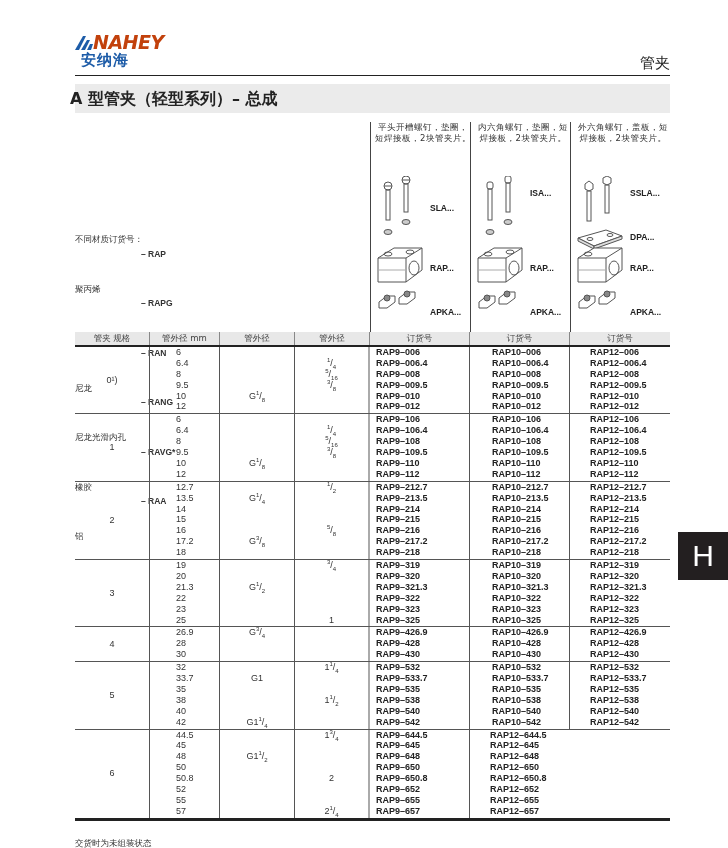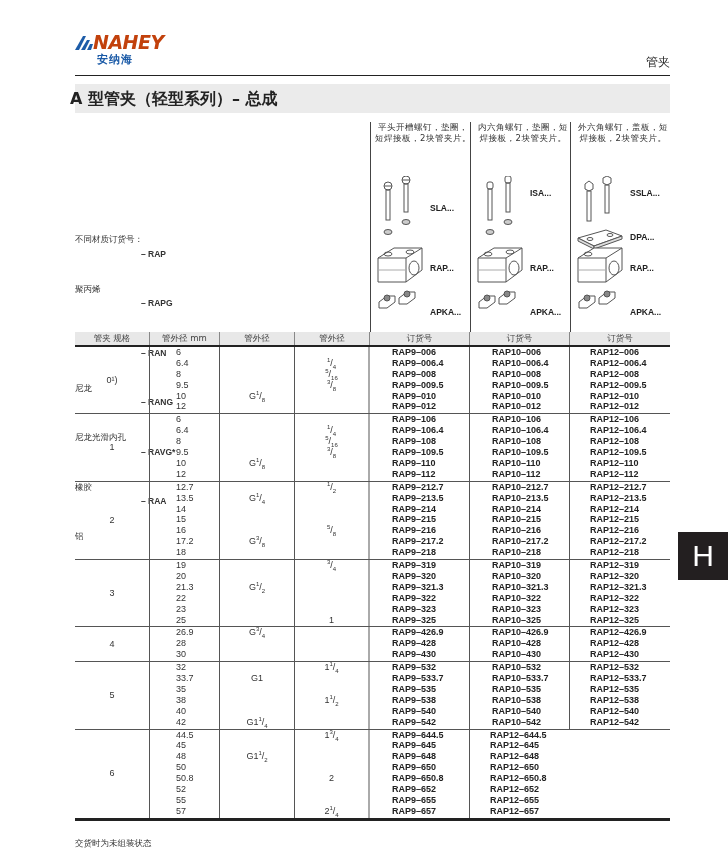--- a/index.html
+++ b/index.html
@@ -5,25 +5,25 @@
   html, body { margin: 0; padding: 0; background: #ffffff; }
   body { width: 728px; height: 848px; position: relative; overflow: hidden;
          font-family: "Liberation Sans", "DejaVu Sans", sans-serif; color: #222; }
   .abs { position: absolute; }
 
   
   .logo { left: 75px; top: 33px; }
   .logo-en { font-family: "DejaVu Sans", sans-serif; font-weight: bold; font-size: 19px;
              color: #c2410c; letter-spacing: -0.5px; line-height: 19px; font-style: italic; }
   .logo-en .mark { display: inline-block; width: 18px; height: 14px; position: relative; top: 1px; }
-  .logo-cn { font-weight: bold; font-size: 11px; color: #1d5ca8; margin-left: 22px; line-height: 16px;
+  .logo-cn { font-weight: bold; font-size: 15px; color: #1d5ca8; margin-left: 6px; line-height: 16px;
              font-family: "DejaVu Sans", sans-serif; letter-spacing: 1px; }
 
   .header-rule { left: 75px; top: 75px; width: 595px; height: 1px; background: #222; }
-  .header-right { right: 58px; top: 54px; font-size: 12px; color: #222; font-family: "DejaVu Sans", sans-serif; }
+  .header-right { right: 58px; top: 54px; font-size: 15px; color: #222; font-family: "DejaVu Sans", sans-serif; }
 
   .title-band { left: 75px; top: 84px; width: 595px; height: 29px; background: #ebebeb; }
   .title-text { left: 70px; top: 89px; font-size: 16px; font-weight: bold; color: #222;
                 font-family: "DejaVu Sans", sans-serif; }
 
   
   .desc-col { top: 122px; height: 210px; width: 100px; border-left: 1px solid #444; text-align: center; }
   .desc-text { font-size: 8.5px; line-height: 11px; padding-left: 4px; color: #333; letter-spacing: 0.5px;
                font-family: "DejaVu Sans", sans-serif; }
   .part-label { font-size: 8.5px; font-weight: bold; color: #222; position: absolute; }
@@ -46,21 +46,21 @@
 
   .group { display: flex; border-bottom: 1px solid #555; position: relative; }
   .group.last { border-bottom: 3px solid #222; }
   .cell { box-sizing: border-box; font-size: 9px; line-height: 10.9px; position: relative; }
   .cell.c1, .cell.c2, .cell.c3, .cell.c4, .cell.c5, .cell.c6 { border-right: 1px solid #555; }
   .cell.c4 { border-right: 2px solid #aaa; }
   .cell.c1 { display: flex; align-items: center; justify-content: center; color: #333; }
   .cell.c2 { padding-left: 26px; color: #333; }
   .cell.c3, .cell.c4 { color: #333; }
   .cell.c5, .cell.c6, .cell.c7 { font-weight: bold; color: #222; }
-  .cell.c5 { padding-left: 22px; }
+  .cell.c5 { padding-left: 6px; }
   .cell.c6 { padding-left: 22px; }
   .cell.c7 { padding-left: 20px; }
   .line { height: 10.9px; white-space: nowrap; }
   .pos { position: absolute; left: 0; right: 0; text-align: center; white-space: nowrap; font-size: 9px; }
   sup, sub { font-size: 6px; line-height: 0; }
 
   .footnote { left: 75px; top: 838px; font-size: 8.5px; color: #333; font-family: "DejaVu Sans", sans-serif; }
 
   .tab-h { left: 678px; top: 532px; width: 50px; height: 48px; background: #231f20; color: #fff;
            font-size: 30px; line-height: 48px; text-align: center; font-family: "Liberation Sans", sans-serif; }

